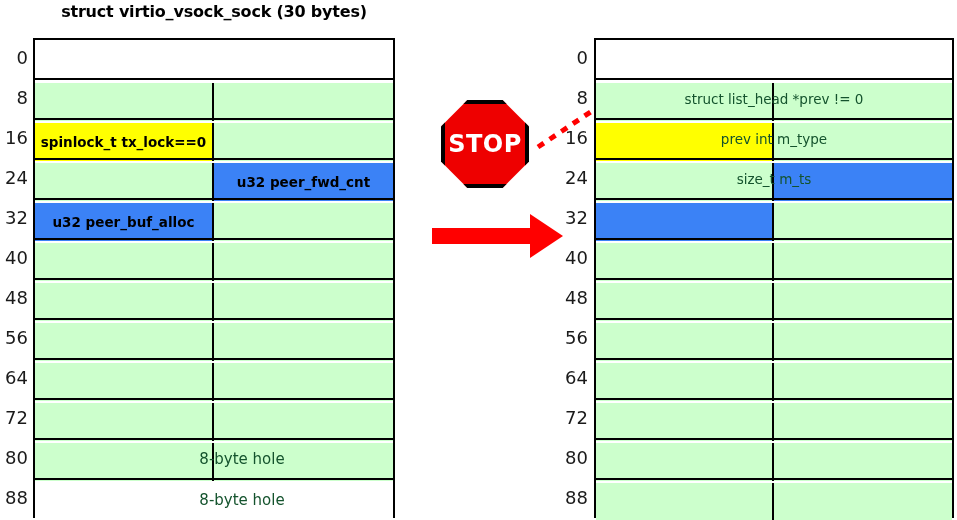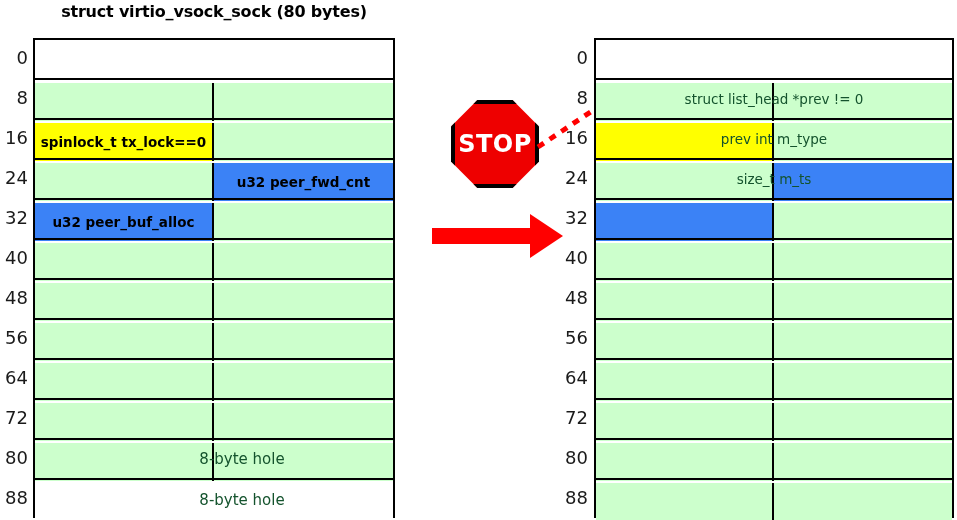--- a/index.html
+++ b/index.html
@@ -117,21 +117,21 @@
     text-align: center;
     font-size: 13.5px;
     font-weight: bold;
     color: #ff0000;
     line-height: 17px;
     white-space: nowrap;
   }
 
   .stop-sign {
     position: absolute;
-    left: 451px;
+    left: 441px;
     top: 100px;
     width: 88px;
     height: 88px;
   }
   .stop-sign .octagon {
     width: 88px;
     height: 88px;
     background: #ee0000;
     border: 4px solid #000000;
     box-sizing: border-box;
@@ -162,21 +162,21 @@
     top: 212px;
     width: 135px;
     height: 48px;
   }
 </style>
 </head>
 <body>
 
 <div class="canvas">
 
-  <div class="struct-title" id="title-left">struct virtio_vsock_sock (80 bytes)</div>
+  <div class="struct-title" id="title-left">struct virtio_vsock_sock (30 bytes)</div>
 
   <div class="offsets" id="offsets-left">
     <div class="offset">0</div>
     <div class="offset">8</div>
     <div class="offset">16</div>
     <div class="offset">24</div>
     <div class="offset">32</div>
     <div class="offset">40</div>
     <div class="offset">48</div>
     <div class="offset">56</div>

